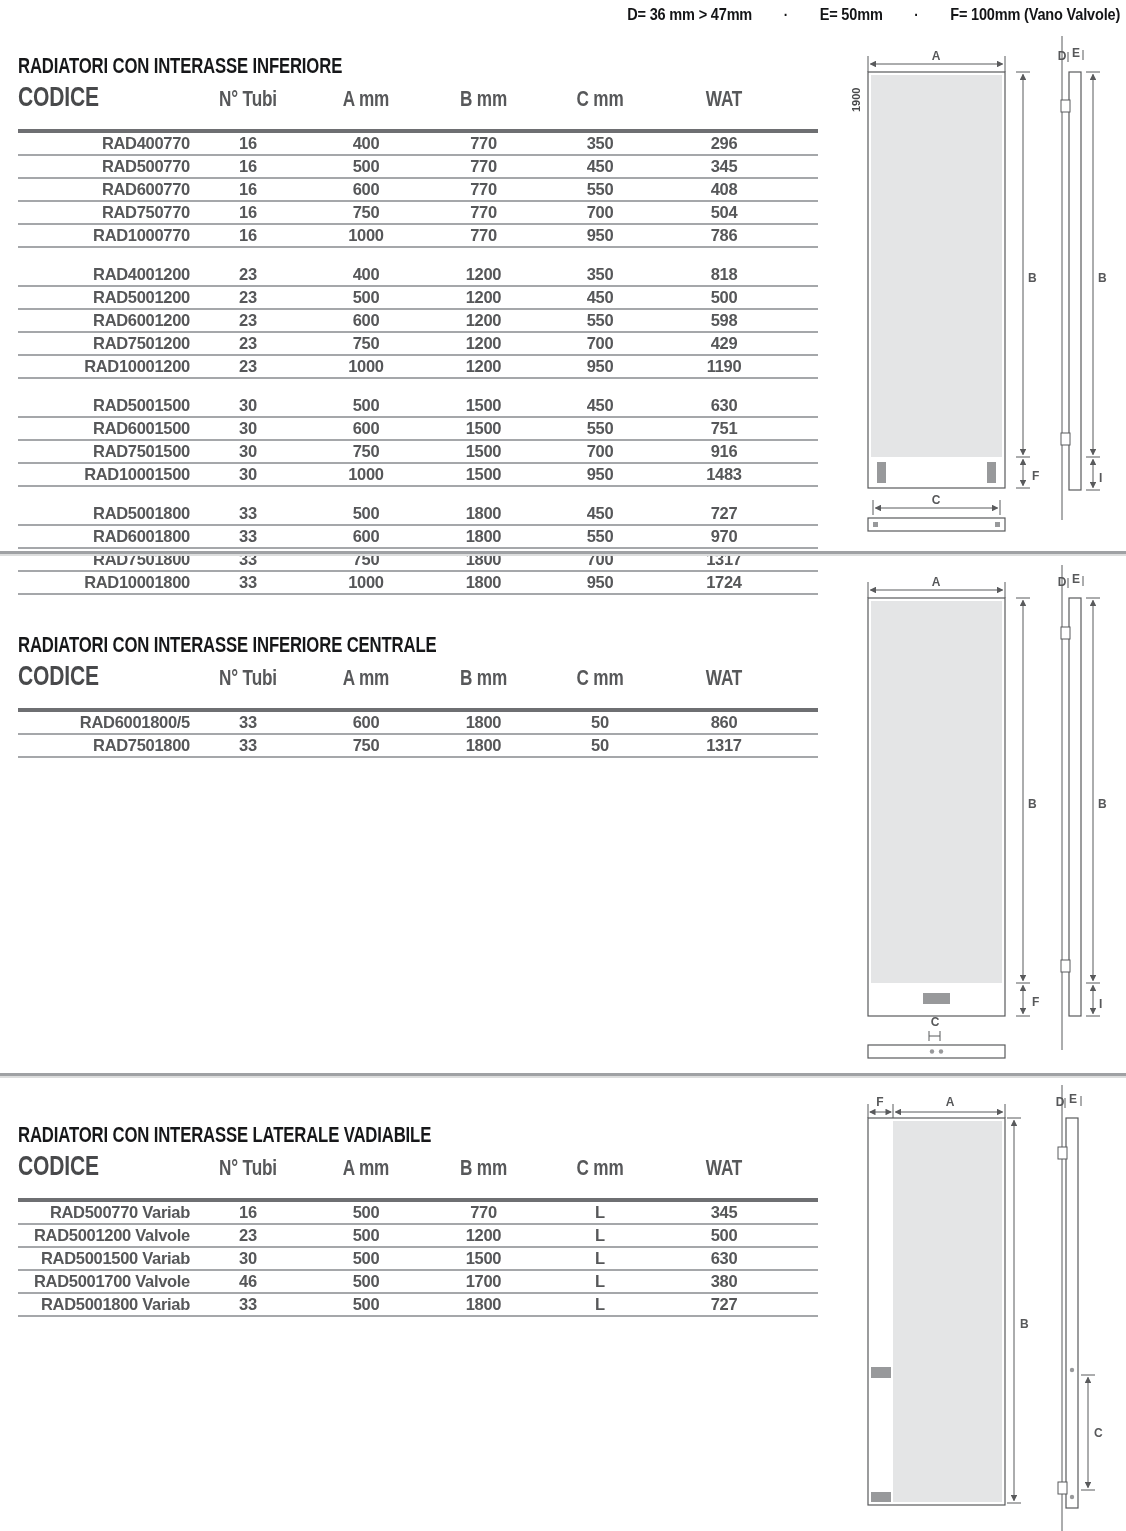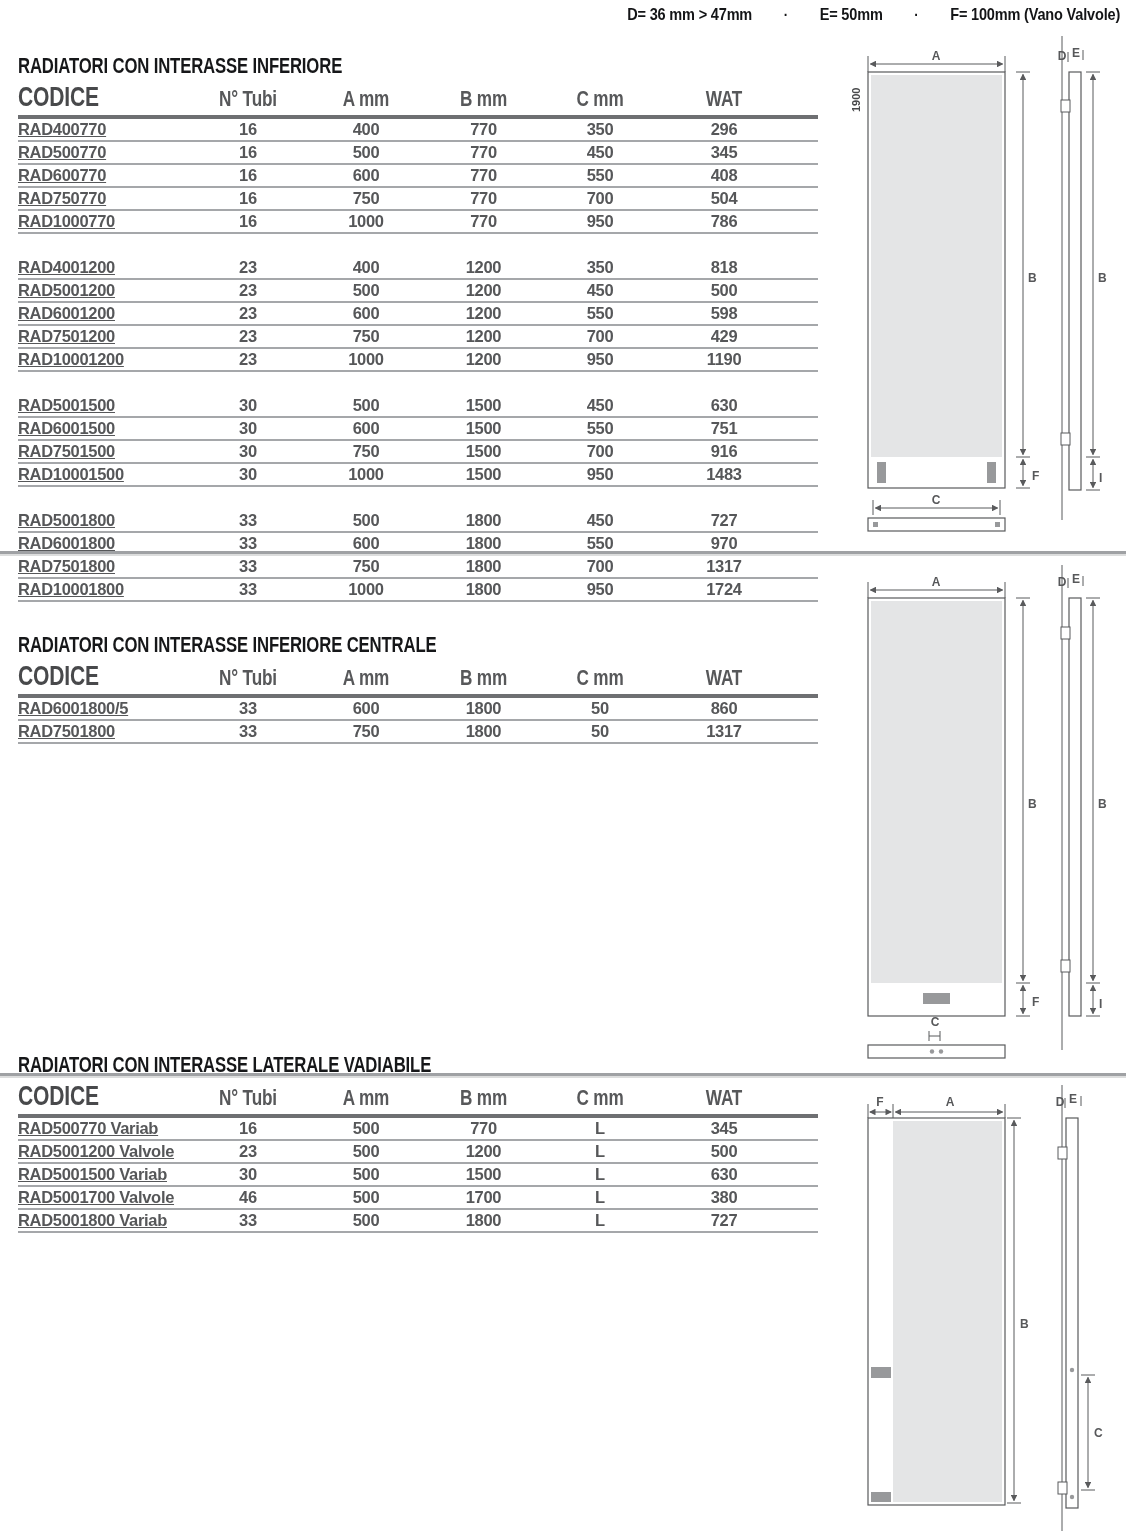--- a/index.html
+++ b/index.html
@@ -10,33 +10,33 @@
   .legend{position:absolute;top:5px;right:6px;display:flex;align-items:center;
           font-weight:700;font-size:16.5px;color:#141517;white-space:nowrap;
           transform:scaleX(0.88);transform-origin:right center;letter-spacing:-0.2px;}
   .legend .sep{margin:0 36px;font-size:15px;line-height:1;}
 
   
   .spec-section{position:absolute;left:18px;width:800px;}
   .stitle{margin:0;font-size:22px;line-height:23px;font-weight:700;color:#161719;
           white-space:nowrap;letter-spacing:-0.2px;
           transform:scaleX(0.76);transform-origin:left center;}
-  .thead{display:flex;align-items:baseline;margin-top:5px;padding-bottom:2px;
+  .thead{display:flex;align-items:baseline;margin-top:5px;padding-bottom:16px;
          border-bottom:4px solid #6e6f72;}
   .h{font-weight:700;color:#57585a;font-size:22px;text-align:center;
      letter-spacing:-0.2px;transform:scaleX(0.78);transform-origin:center;}
   .h.c0{font-size:27px;line-height:31px;color:#48494b;text-align:left;
         transform-origin:left center;}
   .c0{width:172px;}.c1{width:116px;}.c2{width:120px;}
   .c3{width:115px;}.c4{width:118px;}.c5{width:130px;}
-  .tgroup + .tgroup{margin-top:23px;}
+  .tgroup + .tgroup{margin-top:16px;}
   .trow{display:flex;align-items:center;height:21px;border-bottom:2px solid #a5a7aa;}
   .c{font-weight:700;font-size:16.5px;color:#565759;text-align:center;
      letter-spacing:-0.3px;}
-  .c.c0{text-align:left;text-decoration:underline;}
+  .c.c0{text-align:right;}
 
   
   .divider{position:absolute;left:0;width:1126px;height:3px;background:#9fa1a4;
            border-bottom:2px solid #dcdddd;}
 
   
   .diag{position:absolute;}
   #d1{left:840px;top:36px;}
   #d2{left:840px;top:565px;}
   #d3{left:840px;top:1085px;}
@@ -252,21 +252,21 @@
             <div class="c c1">33</div>
             <div class="c c2">750</div>
             <div class="c c3">1800</div>
             <div class="c c4">50</div>
             <div class="c c5">1317</div>
           </div>
         </div>
       </div>
   </section>
 
-  <section class="spec-section" style="top: 1053px;">
+  <section class="spec-section" style="top: 1123px;">
     <h2 class="stitle">RADIATORI CON INTERASSE LATERALE VADIABILE</h2>
     <div class="thead">
       <span class="h c0">CODICE</span>
       <span class="h c1">N° Tubi</span>
       <span class="h c2">A mm</span>
       <span class="h c3">B mm</span>
       <span class="h c4">C mm</span>
       <span class="h c5">WAT</span>
     </div>
     <div class="tbody">

